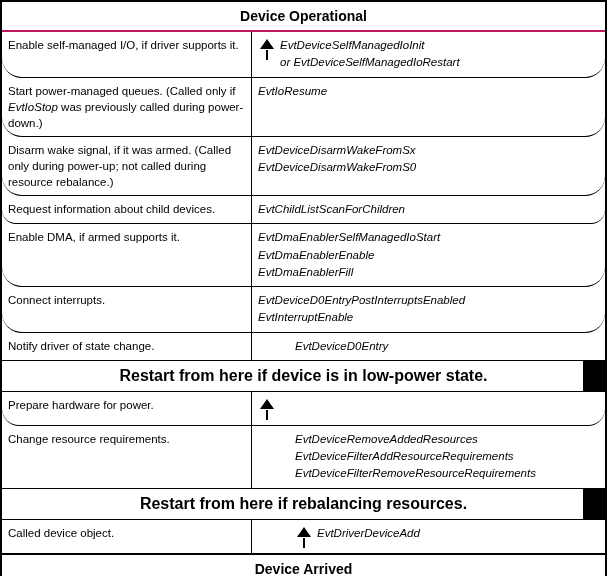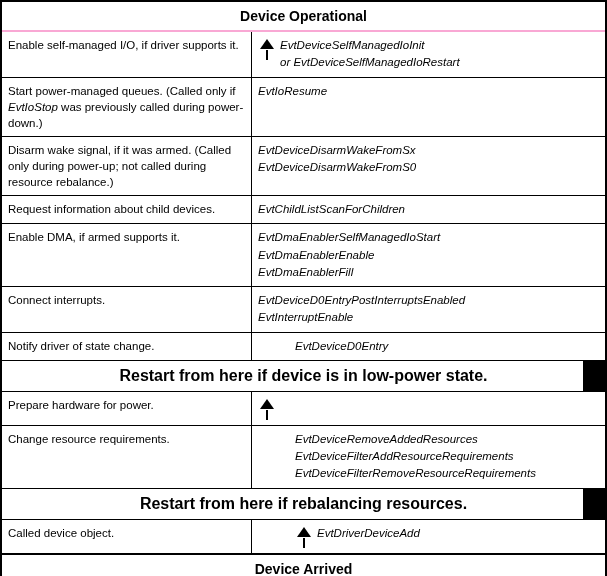--- a/index.html
+++ b/index.html
@@ -9,37 +9,38 @@
       background: #fff;
       width: 607px;
       min-height: 576px;
     }
     .outer {
       border: 2px solid #000;
       width: 607px;
     }
     .header-row {
       background: #fff;
-      border-bottom: 2px solid #f9a8d4;
+      border-bottom: 2px solid #be185d;
       text-align: center;
       padding: 6px 4px;
       font-weight: bold;
       font-size: 14px;
     }
     .footer-row {
       background: #fff;
       border-top: 2px solid #000;
       text-align: center;
       padding: 6px 12px;
       font-weight: bold;
       font-size: 14px;
     }
     .table-row {
       display: flex;
       border-bottom: 1px solid #000;
+      border-radius: 20px;
     }
     .table-row:last-child {
       border-bottom: none;
       gap: 37px;
     }
     .left-cell {
       flex: 0 0 250px;
       width: 250px;
       border-right: 1px solid #000;
       padding: 5px 6px;

